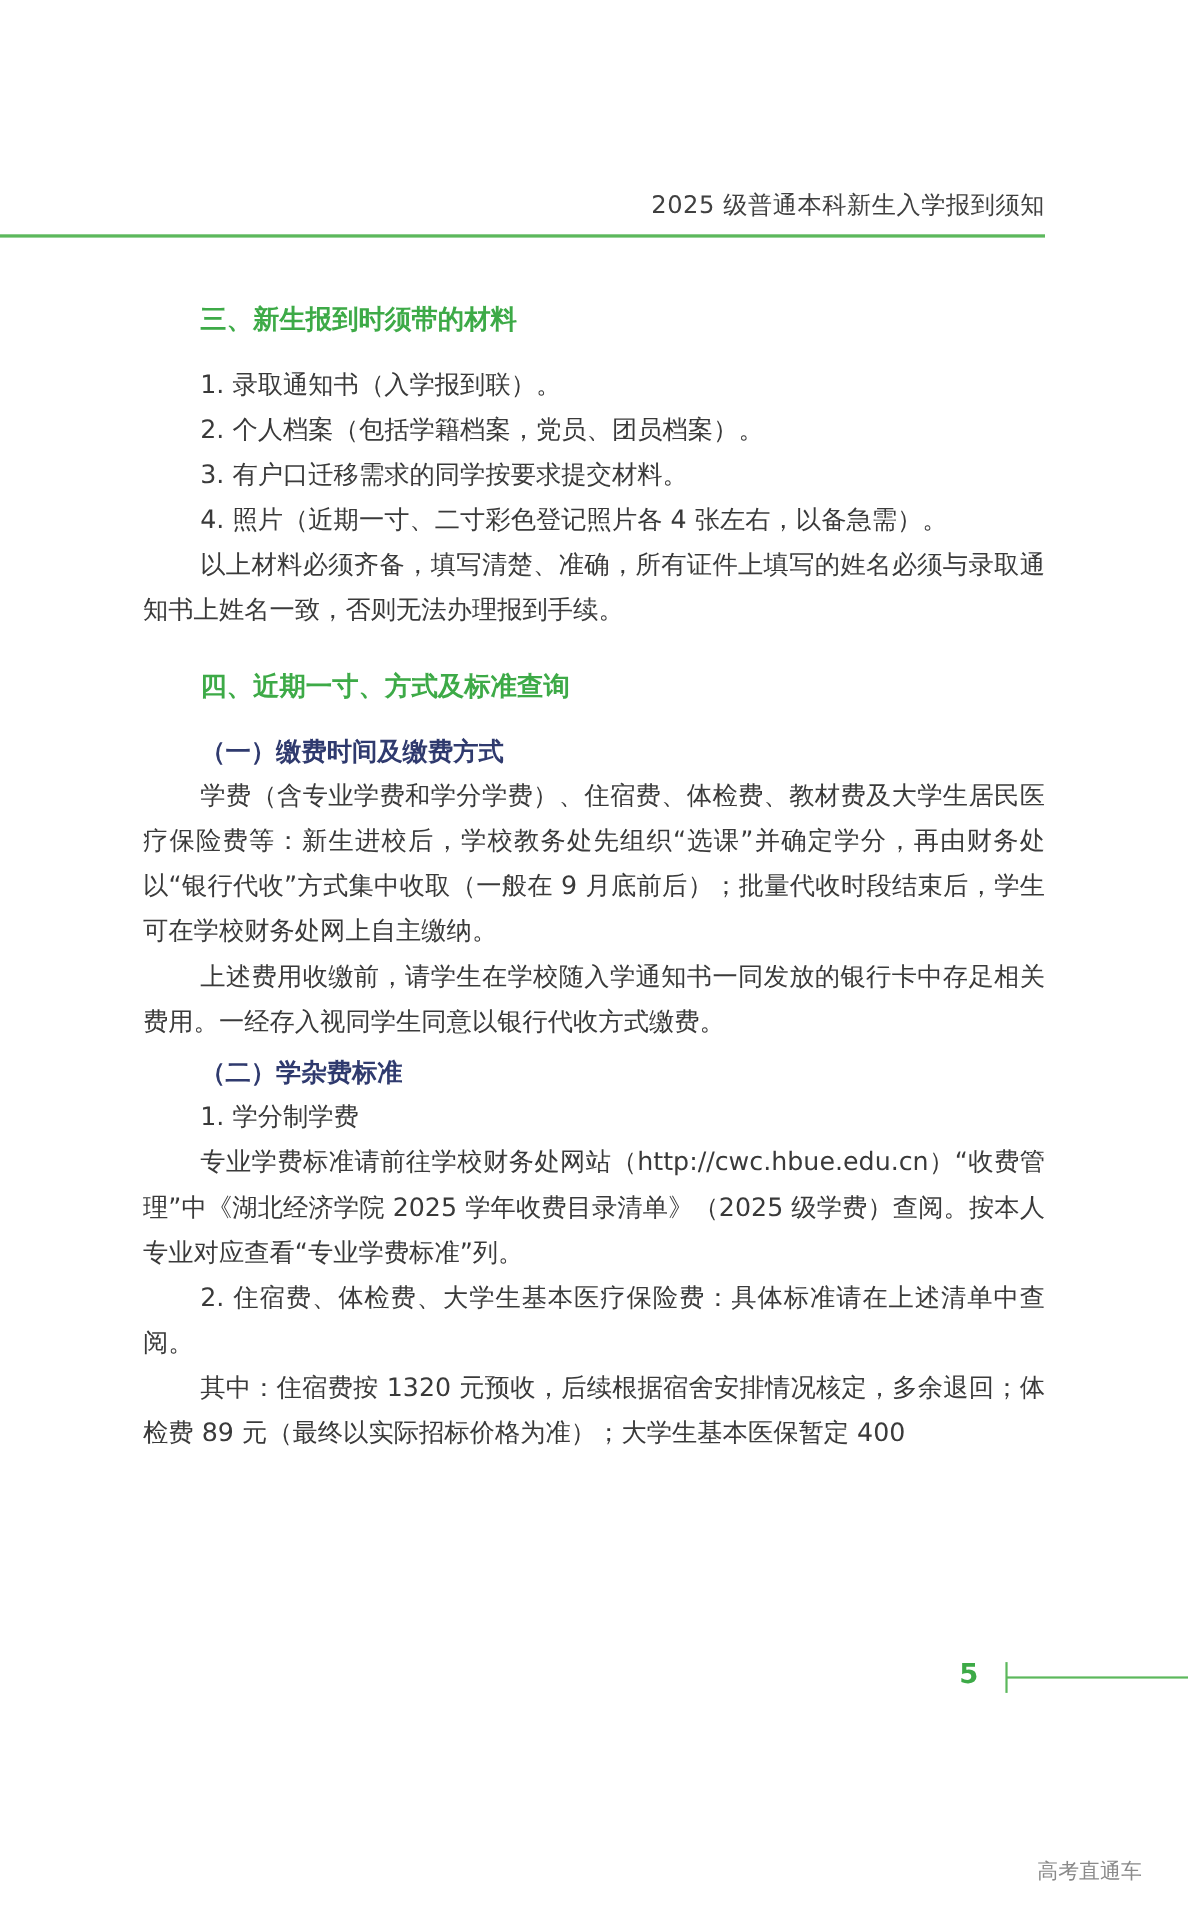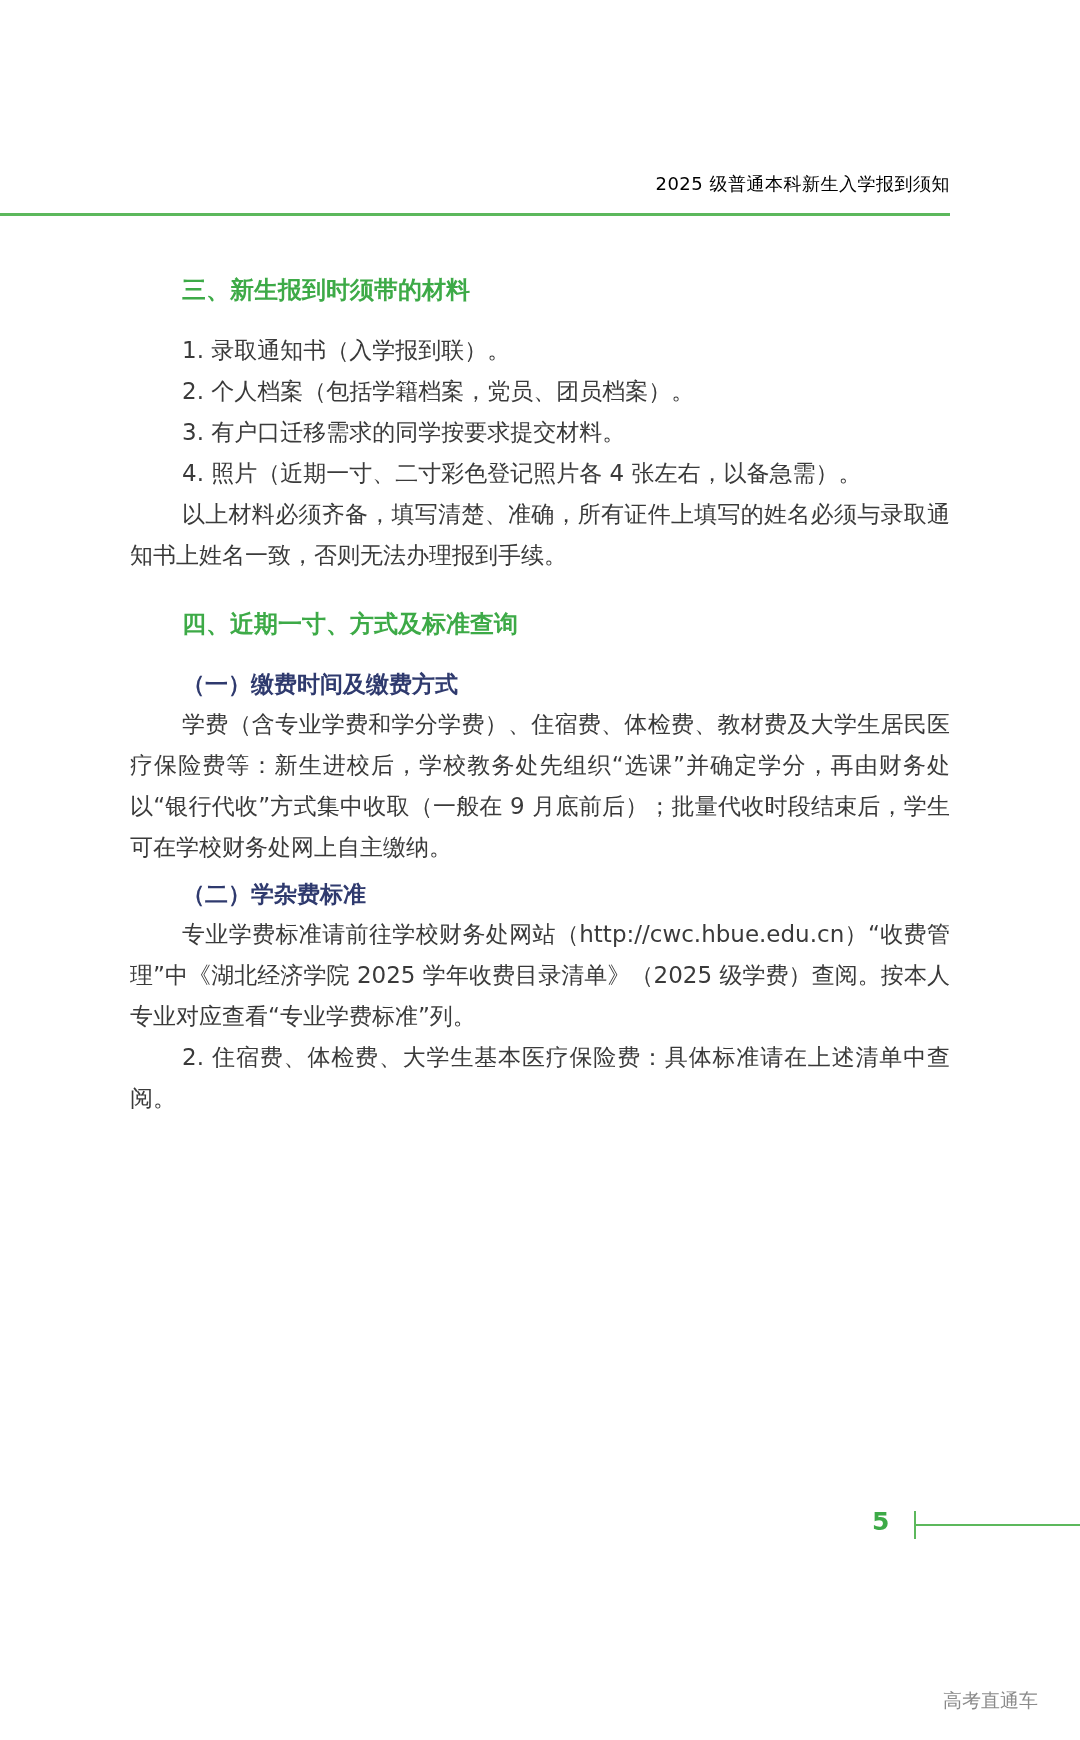--- a/index.html
+++ b/index.html
@@ -12,22 +12,22 @@
     height: 1740px;
     position: relative;
     overflow: hidden;
     font-family: "DejaVu Sans", "Liberation Sans", sans-serif;
     color: #3a3a3a;
   }
   .running-header {
     position: absolute;
     top: 172px;
     right: 130px;
-    font-size: 18px;
-    color: #000000;
+    font-size: 22px;
+    color: #404040;
     letter-spacing: 0.5px;
     white-space: nowrap;
   }
   .header-rule {
     position: absolute;
     top: 213px;
     left: 0;
     width: 950px;
     height: 3px;
     background: #5cb85c;
@@ -114,24 +114,27 @@
   <p class="p indent">3. 有户口迁移需求的同学按要求提交材料。</p>
   <p class="p indent">4. 照片（近期一寸、二寸彩色登记照片各 4 张左右，以备急需）。</p>
   <p class="p indent">以上材料必须齐备，填写清楚、准确，所有证件上填写的姓名必须与录取通知书上姓名一致，否则无法办理报到手续。</p>
 
   <div class="gap-m"></div>
   <h2 class="h-section">四、近期一寸、方式及标准查询</h2>
   <div class="gap-s"></div>
 
   <h3 class="h-sub">（一）缴费时间及缴费方式</h3>
   <p class="p indent">学费（含专业学费和学分学费）、住宿费、体检费、教材费及大学生居民医疗保险费等：新生进校后，学校教务处先组织“选课”并确定学分，再由财务处以“银行代收”方式集中收取（一般在 9 月底前后）；批量代收时段结束后，学生可在学校财务处网上自主缴纳。</p>
+  <p class="p indent">上述费用收缴前，请学生在学校随入学通知书一同发放的银行卡中存足相关费用。一经存入视同学生同意以银行代收方式缴费。</p>
 
   <div style="height:6px"></div>
   <h3 class="h-sub">（二）学杂费标准</h3>
+  <p class="p indent">1. 学分制学费</p>
   <p class="p indent">专业学费标准请前往学校财务处网站（http://cwc.hbue.edu.cn）“收费管理”中《湖北经济学院 2025 学年收费目录清单》（2025 级学费）查阅。按本人专业对应查看“专业学费标准”列。</p>
   <p class="p indent">2. 住宿费、体检费、大学生基本医疗保险费：具体标准请在上述清单中查阅。</p>
+  <p class="p indent">其中：住宿费按 1320 元预收，后续根据宿舍安排情况核定，多余退回；体检费 89 元（最终以实际招标价格为准）；大学生基本医保暂定 400</p>
 </div>
 
 <div class="page-number">5</div>
 <div class="footer-tick"></div>
 <div class="footer-rule"></div>
 
 <div class="watermark">高考直通车</div>
 
 </body></html>

